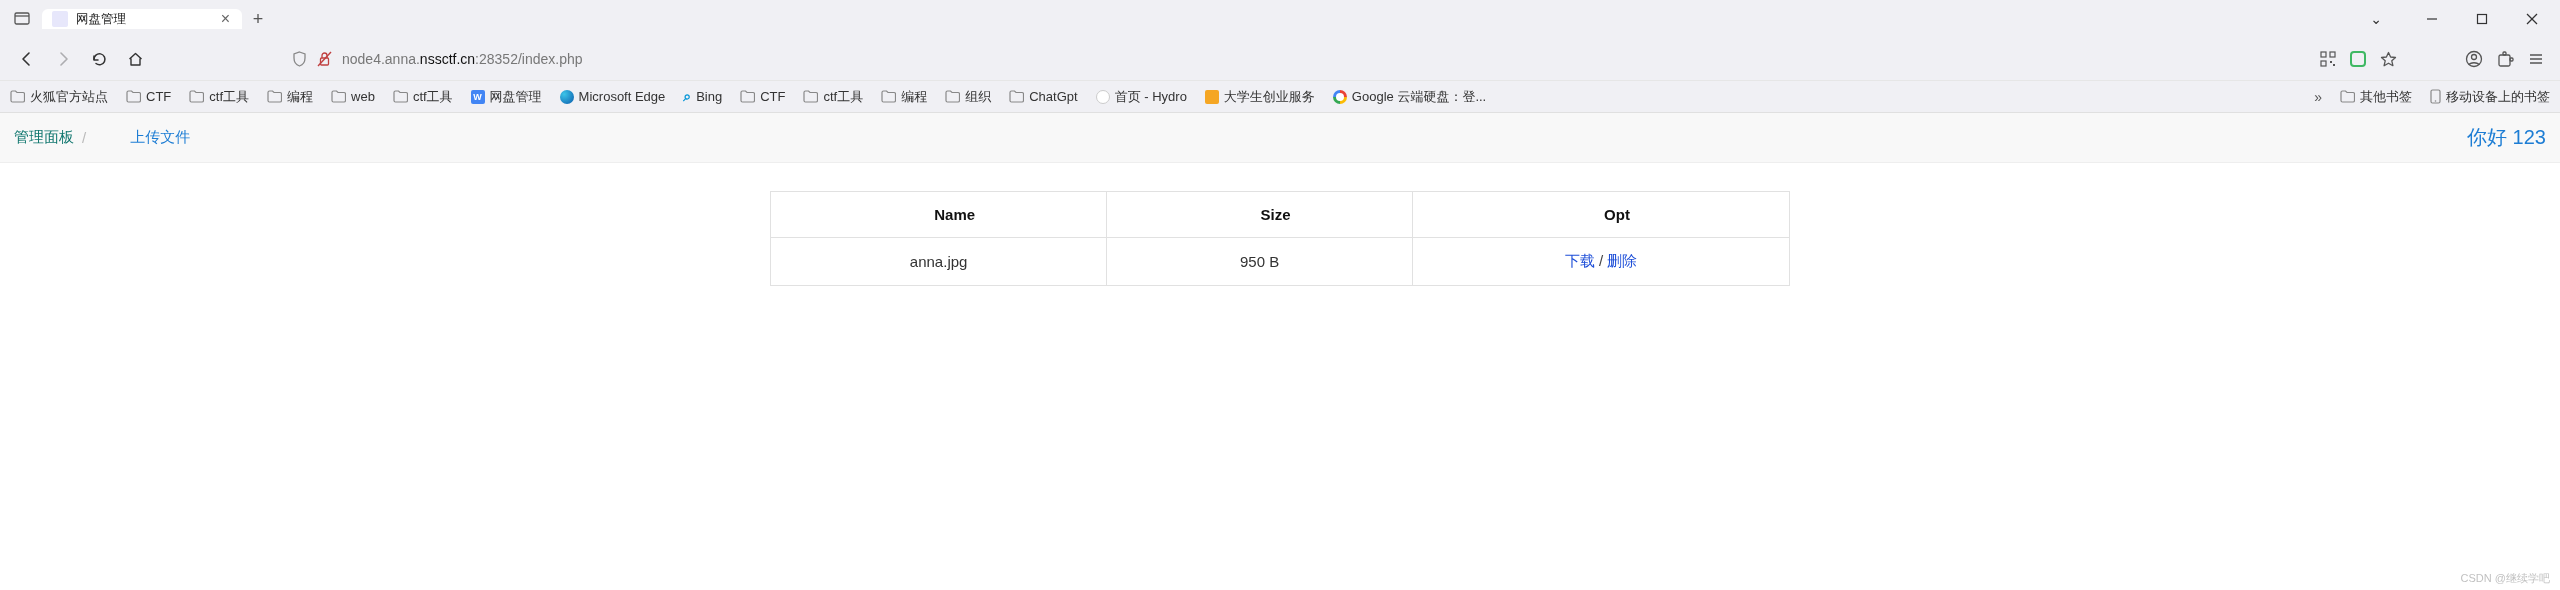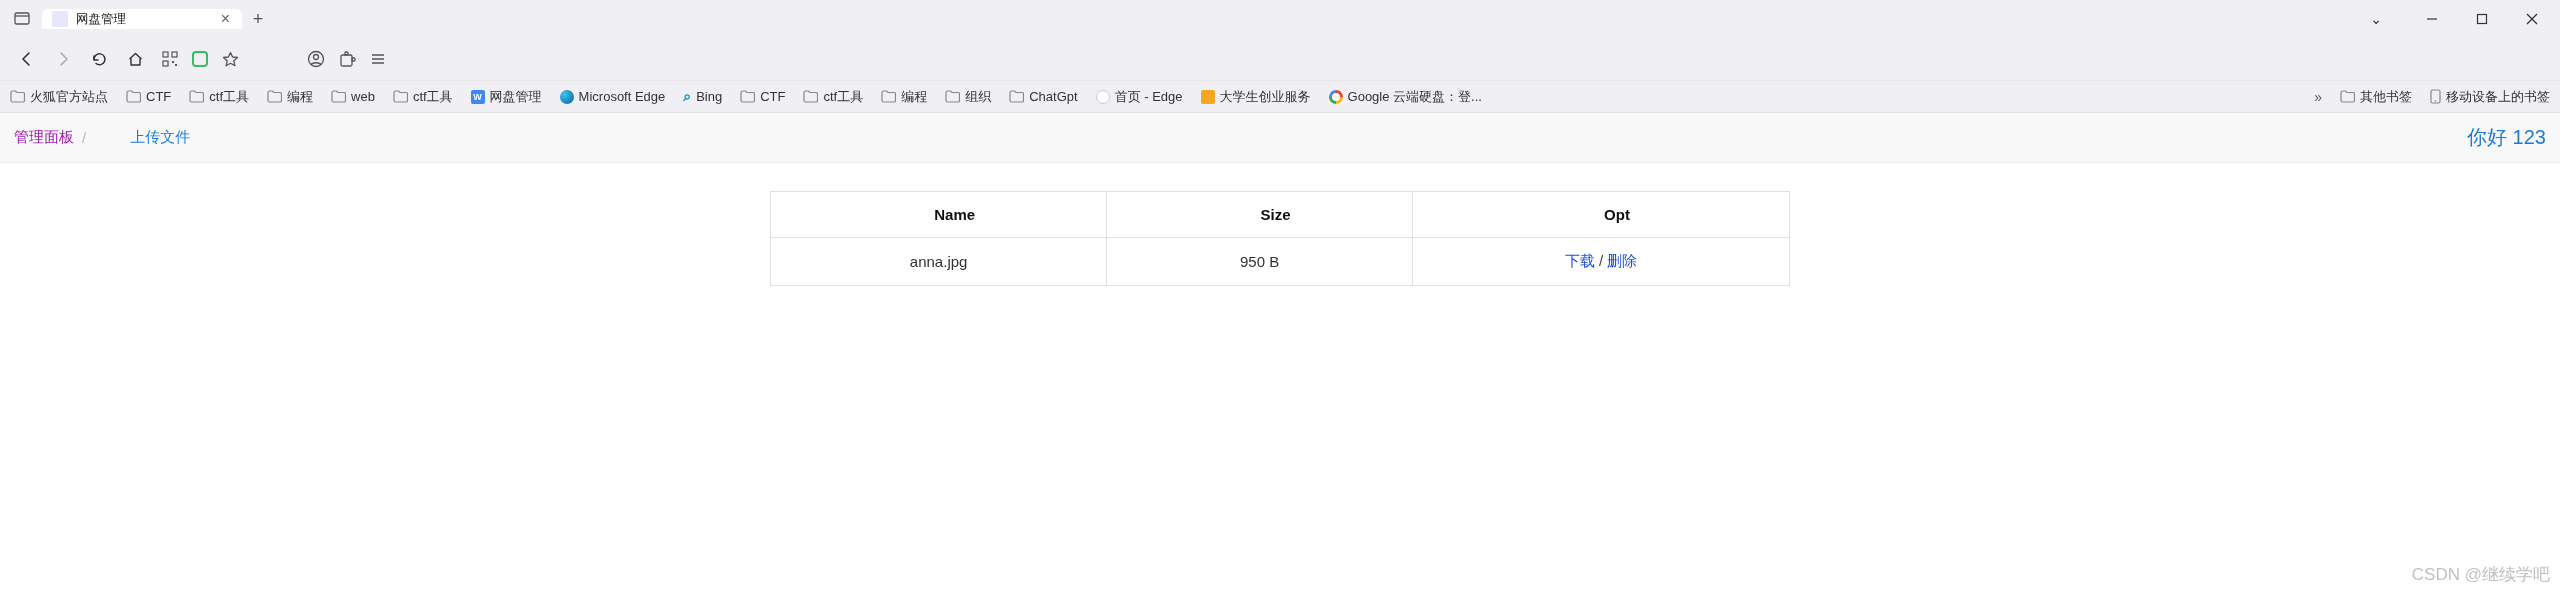--- a/index.html
+++ b/index.html
@@ -42,34 +42,34 @@
     .bm .hydro { width: 14px; height: 14px; border-radius: 50%; background: #fff; border: 1px solid #ccc; }
     .bm .yel { width: 14px; height: 14px; background: #f5a623; border-radius: 2px; }
     .bm .goog { width: 14px; height: 14px; border-radius: 50%; background: conic-gradient(#ea4335 0 25%, #fbbc05 0 50%, #34a853 0 75%, #4285f4 0 100%); position: relative; }
     .bm .goog::after { content: ""; position: absolute; inset: 3px; background: #fff; border-radius: 50%; }
     .bm-right { margin-left: auto; display: flex; align-items: center; gap: 18px; }
     .bm-more { font-size: 14px; color: #555; }
     
     
     .page-header { background: #f8f8f8; border-bottom: 1px solid #eee; height: 50px; display: flex; align-items: center; padding: 0 14px; font-size: 15px; }
     .breadcrumb { display: flex; align-items: center; gap: 8px; }
-    .bc-text { color: #a21caf; }
+    .bc-text { color: #0f766e; }
     .bc-sep { color: #bbb; }
     .bc-link { color: #1d7dd4; margin-left: 36px; }
     .greet { margin-left: auto; color: #1d7dd4; font-size: 20px; }
     
     .content { padding: 28px 0; display: flex; justify-content: center; }
     .tbl { width: 1020px; border-collapse: collapse; border: 1px solid #e1e1e1; background: #fff; }
     .tbl th, .tbl td { border: 1px solid #e1e1e1; padding: 14px 10px; text-align: center; font-size: 15px; }
     .tbl th { font-weight: 700; color: #111; padding-left: 42px; }
     .tbl td { color: #333; }
     .opt-link { color: #1d4ed8; }
     .opt-sep { color: #444; margin: 0 4px; }
     
-    .watermark { position: fixed; bottom: 4px; right: 10px; color: rgba(140,140,140,0.55); font-size: 17px; }
+    .watermark { position: fixed; bottom: 4px; right: 10px; color: rgba(140,140,140,0.55); font-size: 11px; }
     
     svg { display: block; }
   </style>
 </head>
 <body>
 
 <div class="browser-top">
   <div class="tab-strip">
     <span class="app-menu">
       <svg width="16" height="16" viewBox="0 0 16 16">
@@ -121,20 +121,39 @@
             <path d="M3 8.5 A5.5 5.5 0 1 1 5 12.5" fill="none" stroke="#333" stroke-width="1.5" stroke-linecap="round"></path>
             <path d="M3 5 L3 9 L7 9" fill="none" stroke="#333" stroke-width="1.5" stroke-linecap="round" stroke-linejoin="round"></path>
           </svg>
         </span>
       <span>
           <svg width="17" height="17" viewBox="0 0 17 17">
             <path d="M2.5 8 L8.5 2.5 L14.5 8 M4 7.5 V14 H13 V7.5" fill="none" stroke="#333" stroke-width="1.4" stroke-linejoin="round"></path>
           </svg>
         </span>
     </div>
+    <div class="addr-wrap">
+      <div class="addr-icons">
+        <span class="shield">
+            <svg width="15" height="16" viewBox="0 0 15 16">
+              <path d="M7.5 1 L13 3 V7 C13 11 10.5 14 7.5 15 C4.5 14 2 11 2 7 V3 Z" fill="none" stroke="#888" stroke-width="1.3"></path>
+            </svg>
+          </span>
+        <span class="lock-slash">
+            <svg width="15" height="16" viewBox="0 0 15 16">
+              <rect x="3.5" y="7" width="8" height="7" rx="1" fill="none" stroke="#c04040" stroke-width="1.3"></rect>
+              <path d="M5 7 V4.5 A2.5 2.5 0 0 1 10 4.5 V7" fill="none" stroke="#c04040" stroke-width="1.3"></path>
+              <line x1="1" y1="15" x2="14" y2="1" stroke="#c04040" stroke-width="1.4"></line>
+            </svg>
+          </span>
+      </div>
+      <span class="url">
+        <span class="host-pre">node4.anna.</span><span class="host-bold">nssctf.cn</span><span class="host-pre">:28352/index.php</span>
+      </span>
+    </div>
     <div class="right-icons">
       <span class="qr">
           <svg width="16" height="16" viewBox="0 0 16 16">
             <rect x="1" y="1" width="5" height="5" fill="none" stroke="#555" stroke-width="1.2"></rect>
             <rect x="10" y="1" width="5" height="5" fill="none" stroke="#555" stroke-width="1.2"></rect>
             <rect x="1" y="10" width="5" height="5" fill="none" stroke="#555" stroke-width="1.2"></rect>
             <rect x="10" y="10" width="2" height="2" fill="#555"></rect>
             <rect x="13" y="13" width="2" height="2" fill="#555"></rect>
           </svg>
         </span>
@@ -266,21 +285,21 @@
       <div class="bm">
         <span class="folder">
           <svg width="15" height="13" viewBox="0 0 15 13">
             <path d="M1 2.5 C1 1.7 1.7 1 2.5 1 H5.5 L7 2.5 H13 C13.8 2.5 14.5 3.2 14.5 4 V10.5 C14.5 11.3 13.8 12 13 12 H2.5 C1.7 12 1 11.3 1 10.5 Z" fill="none" stroke="#888" stroke-width="1.2"></path>
           </svg>
         </span>
         <span>ChatGpt</span>
       </div>
       <div class="bm">
         <span class="hydro"></span>
-        <span>首页 - Edge</span>
+        <span>首页 - Hydro</span>
       </div>
       <div class="bm">
         <span class="yel"></span>
         <span>大学生创业服务</span>
       </div>
       <div class="bm">
         <span class="goog"></span>
         <span>Google 云端硬盘：登...</span>
       </div>
       <div class="bm-right">

